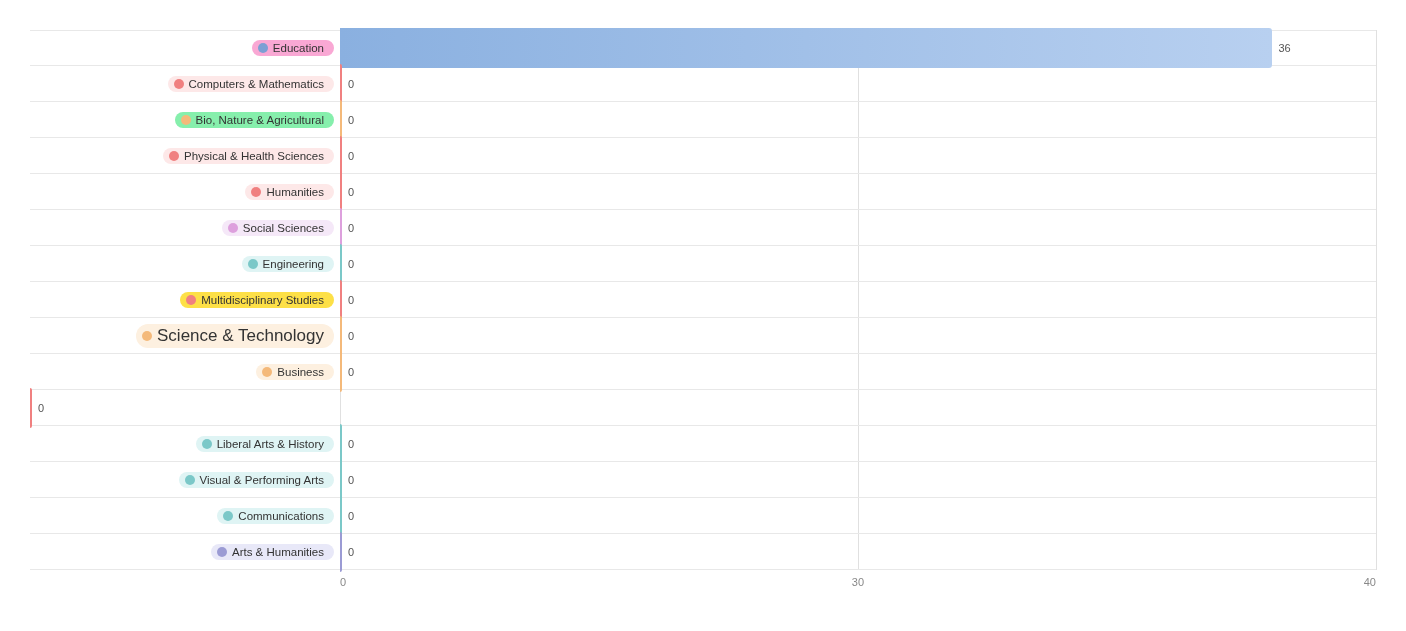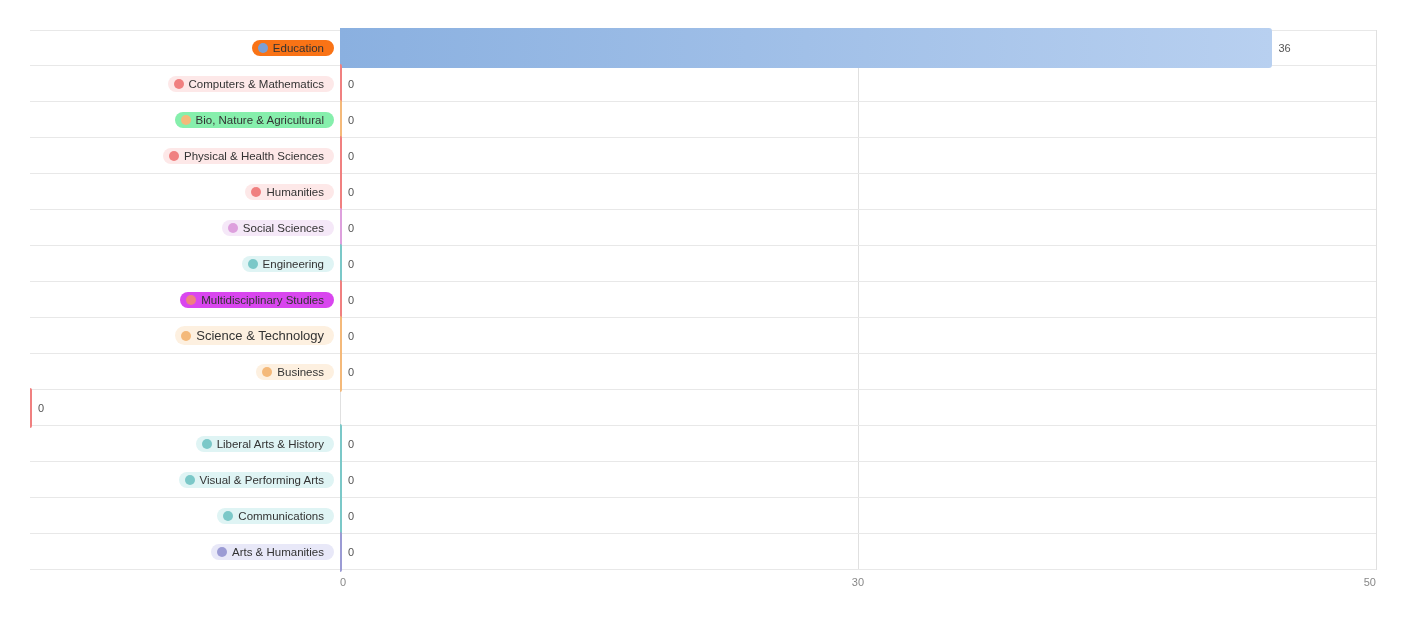--- a/index.html
+++ b/index.html
@@ -127,21 +127,21 @@
 
   <div class="chart-rows-container">
     <div class="gridlines" id="gridlines-container">
         <div class="gridline" style="left: 0%;"></div>
         <div class="gridline" style="left: 50%;"></div>
         <div class="gridline" style="left: 100%;"></div>
       </div>
     <div class="chart-inner" id="bars-container">
         <div class="bar-row">
           <div class="row-label-area">
-            <span class="label-pill" style="background: #f97316;">
+            <span class="label-pill" style="background: #f9a8d4;">
               <span class="label-dot" style="background: rgb(123, 159, 212);"></span>
               <span style="font-size: 11.5px;">Education</span>
             </span>
           </div>
           <div class="bar-track">
             <div class="bar-fill" style="width: 90%; --bar-width: 90%; background: linear-gradient(to right, rgb(138, 176, 224), rgb(184, 208, 240)); min-width: 2px;"></div>
             <span class="bar-value" style="left: calc(90% + 6px);">36</span>
           </div>
         </div>
         <div class="bar-row">
@@ -211,35 +211,35 @@
               <span style="font-size: 11.5px;">Engineering</span>
             </span>
           </div>
           <div class="bar-track">
             <div class="bar-fill" style="width: 2px; --bar-width: 0%; background: rgb(123, 200, 200);"></div>
             <span class="bar-value" style="left: 8px;">0</span>
           </div>
         </div>
         <div class="bar-row">
           <div class="row-label-area">
-            <span class="label-pill" style="background: #d946ef; align-items: center;">
+            <span class="label-pill" style="background: #fde047; align-items: center;">
               <span class="label-dot" style="background: rgb(240, 128, 128);"></span>
               <span style="font-size: 11.5px;">Multidisciplinary Studies</span>
             </span>
           </div>
           <div class="bar-track">
             <div class="bar-fill" style="width: 2px; --bar-width: 0%; background: rgb(240, 128, 128);"></div>
             <span class="bar-value" style="left: 8px;">0</span>
           </div>
         </div>
         <div class="bar-row">
           <div class="row-label-area">
             <span class="label-pill" style="background: rgb(253, 240, 224);">
               <span class="label-dot" style="background: rgb(244, 185, 122);"></span>
-              <span style="font-size: 13px;">Science &amp; Technology</span>
+              <span style="font-size: 17px;">Science &amp; Technology</span>
             </span>
           </div>
           <div class="bar-track">
             <div class="bar-fill" style="width: 2px; --bar-width: 0%; background: rgb(244, 185, 122);"></div>
             <span class="bar-value" style="left: 8px;">0</span>
           </div>
         </div>
         <div class="bar-row">
           <div class="row-label-area">
             <span class="label-pill" style="background: rgb(253, 240, 224);">
@@ -305,15 +305,15 @@
             <div class="bar-fill" style="width: 2px; --bar-width: 0%; background: rgb(155, 155, 212);"></div>
             <span class="bar-value" style="left: 8px;">0</span>
           </div>
         </div>
       </div>
   </div>
 
   <div class="x-axis" id="x-axis-container">
       <div class="x-tick">0</div>
       <div class="x-tick" style="text-align: center;">30</div>
-      <div class="x-tick">50</div>
+      <div class="x-tick">40</div>
     </div>
 </div>
 
 </body></html>

